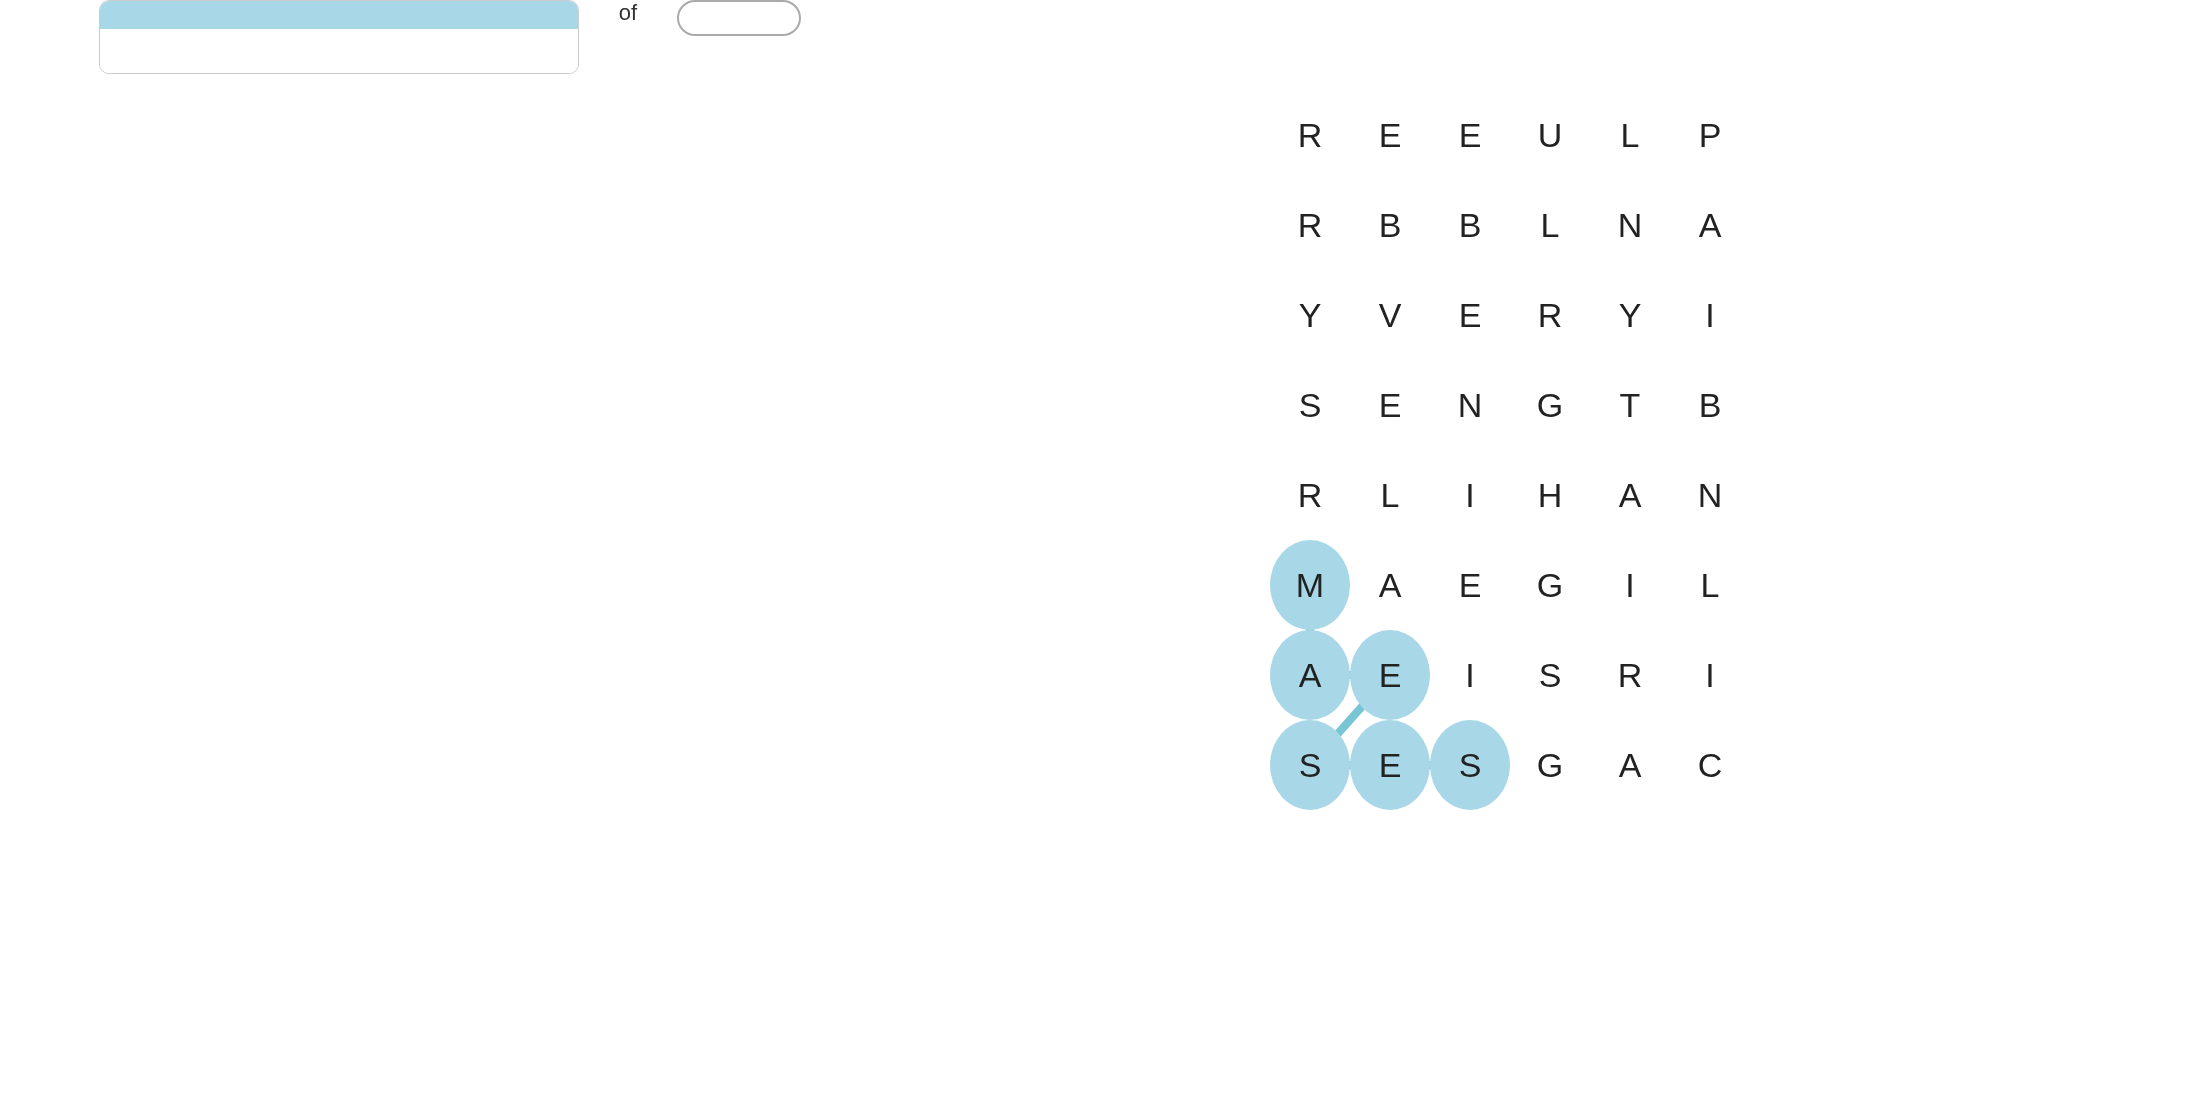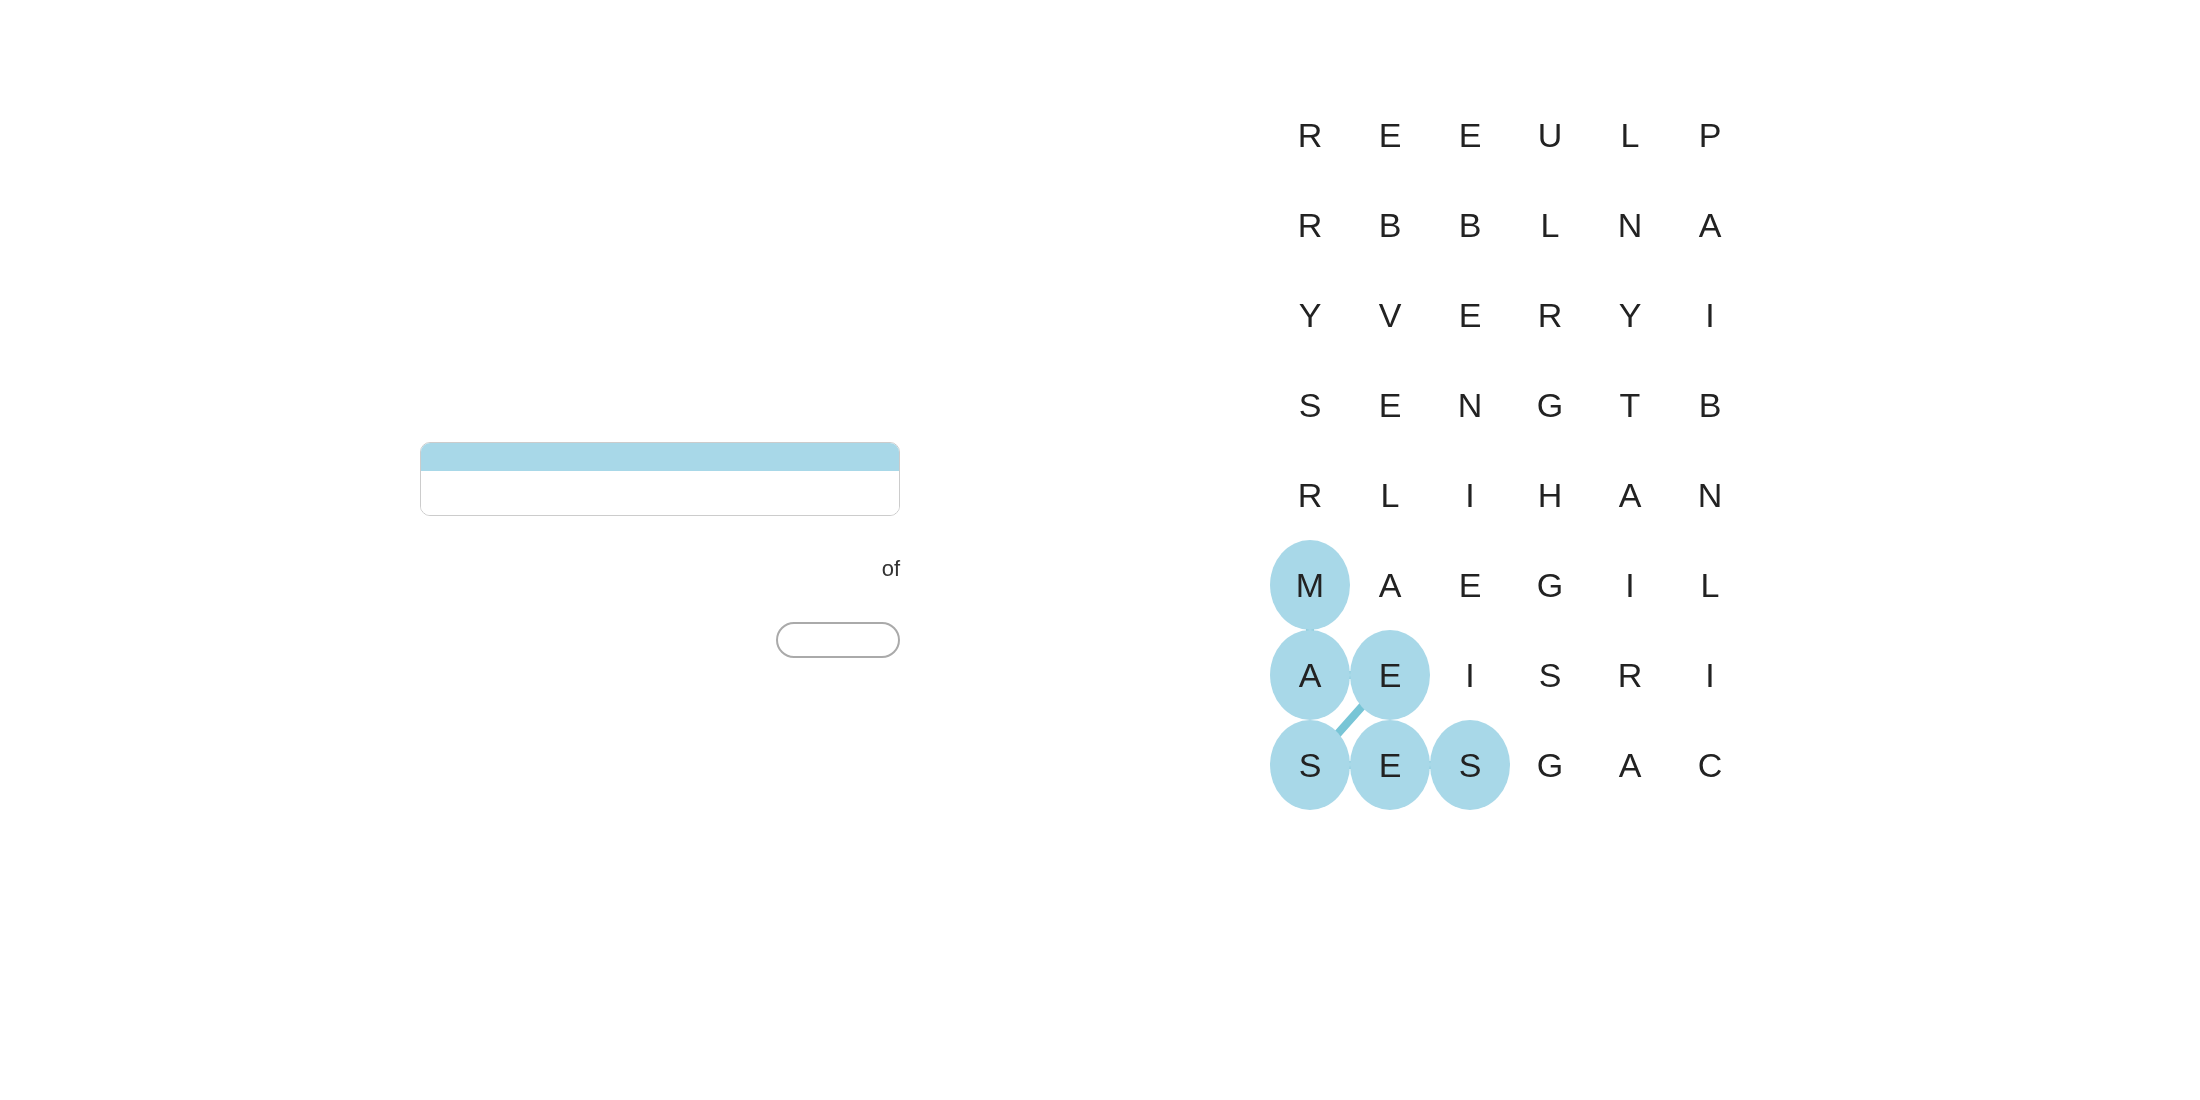--- a/index.html
+++ b/index.html
@@ -14,22 +14,22 @@
       background: #ffffff;
       font-family: Georgia, 'Times New Roman', serif;
       overflow: hidden;
       display: flex;
     }
 
     .left-panel {
       width: 900px;
       height: 1100px;
       display: flex;
-      flex-direction: column;
-      align-items: flex-end;
+      flex-direction: row;
+      align-items: flex-start;
       justify-content: center;
       gap: 40px;
     }
 
     .theme-card {
       width: 480px;
       border: 1.5px solid #ccc;
       border-radius: 10px;
       overflow: hidden;
     }

